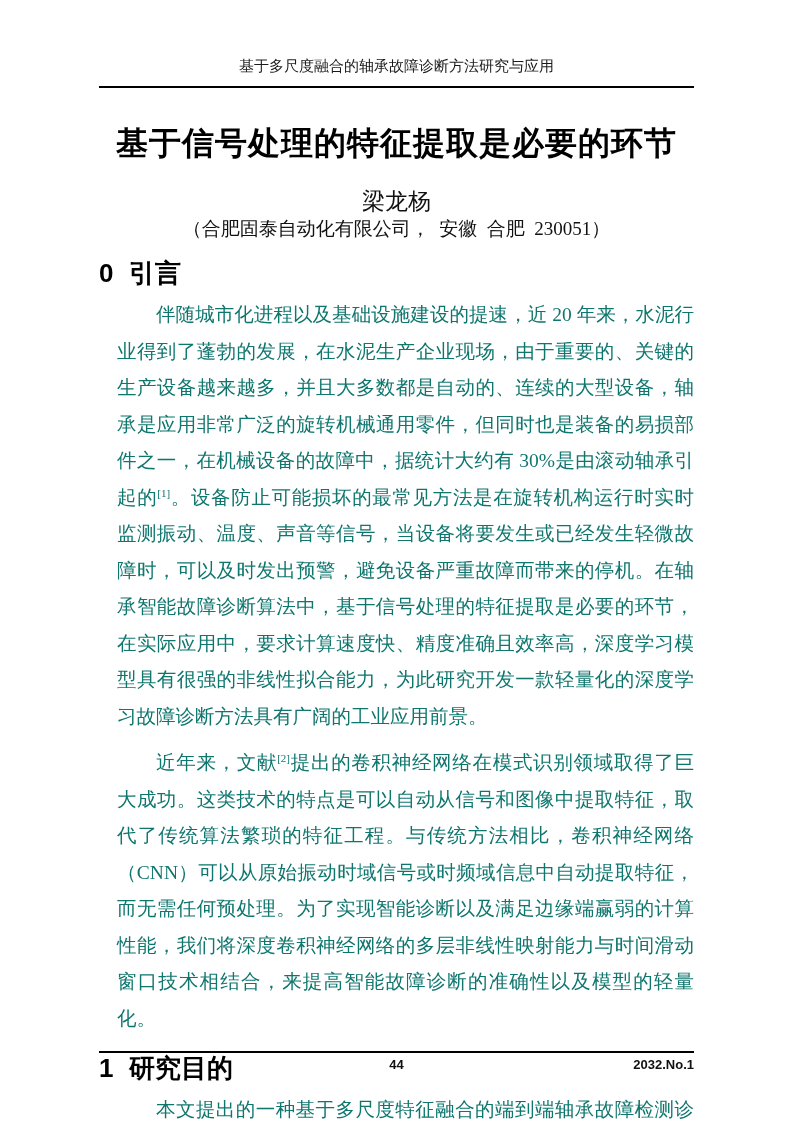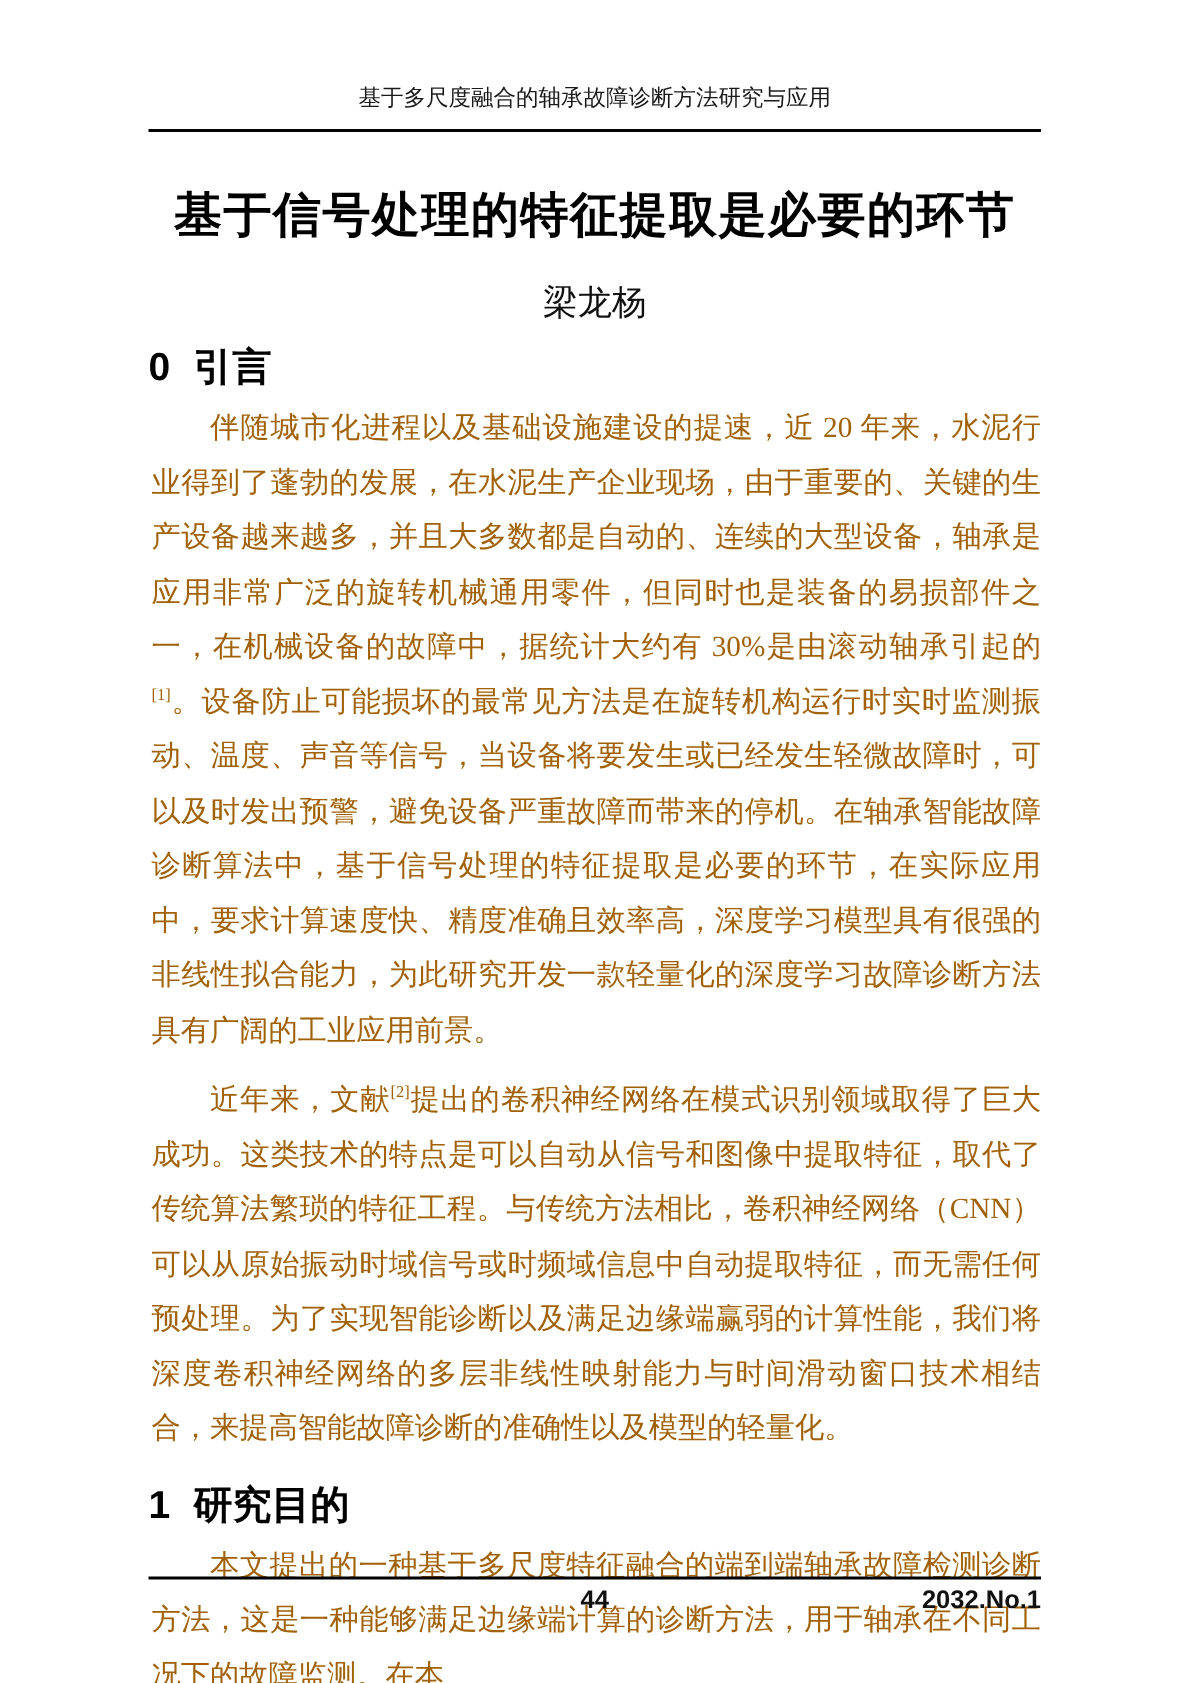--- a/index.html
+++ b/index.html
@@ -52,26 +52,26 @@
   .section-heading {
     margin-top: 17px;
     font-family: "Liberation Sans", "DejaVu Sans", sans-serif;
     font-weight: bold;
     font-size: 26px;
     line-height: 28px;
     color: #000000;
   }
   .section-heading .sec-num { display: inline-block; min-width: 30px; }
   .body-paragraph {
-    margin: 10px 0 0 2px;
+    margin: 10px 0 0 18px;
     font-size: 19.5px;
     line-height: 36.5px;
     text-align: justify;
     text-indent: 2em;
-    color: #a16207;
+    color: #0f766e;
   }
   .body-paragraph sup {
     font-size: 11px;
     line-height: 0;
     vertical-align: super;
   }
   .footer {
     position: absolute;
     left: 67px;
     right: 67px;
@@ -79,21 +79,21 @@
   }
   .footer-rule {
     height: 0;
     border-top: 2.5px solid #000000;
   }
   .footer-row {
     position: relative;
     margin-top: 4px;
     text-align: center;
     font-family: "Liberation Sans", "DejaVu Sans", sans-serif;
-    font-size: 17px;
+    font-size: 13px;
     font-weight: 600;
     color: #111111;
   }
   .footer-row .issue {
     position: absolute;
     right: 0;
     top: 0;
   }
 </style>
 </head>
@@ -104,20 +104,21 @@
   <div class="running-header">基于多尺度融合的轴承故障诊断方法研究与应用</div>
 
   <div class="header-rule"></div>
 
   <div class="article-title">
     <div>基于信号处理的特征提取是必要的环节</div>
   </div>
 
   <div class="author">梁龙杨</div>
 
+  <div class="affiliation">（合肥固泰自动化有限公司，  安徽  合肥  230051）</div>
 
   <div id="sections-root">
       <section>
         <h2 class="section-heading" style="margin-bottom: 0px;"><span class="sec-num">0</span><span>引言</span></h2>
         <p class="body-paragraph">伴随城市化进程以及基础设施建设的提速，近 20 年来，水泥行业得到了蓬勃的发展，在水泥生产企业现场，由于重要的、关键的生产设备越来越多，并且大多数都是自动的、连续的大型设备，轴承是应用非常广泛的旋转机械通用零件，但同时也是装备的易损部件之一，在机械设备的故障中，据统计大约有 30%是由滚动轴承引起的<sup>[1]</sup>。设备防止可能损坏的最常见方法是在旋转机构运行时实时监测振动、温度、声音等信号，当设备将要发生或已经发生轻微故障时，可以及时发出预警，避免设备严重故障而带来的停机。在轴承智能故障诊断算法中，基于信号处理的特征提取是必要的环节，在实际应用中，要求计算速度快、精度准确且效率高，深度学习模型具有很强的非线性拟合能力，为此研究开发一款轻量化的深度学习故障诊断方法具有广阔的工业应用前景。</p>
         <p class="body-paragraph">近年来，文献<sup>[2]</sup>提出的卷积神经网络在模式识别领域取得了巨大成功。这类技术的特点是可以自动从信号和图像中提取特征，取代了传统算法繁琐的特征工程。与传统方法相比，卷积神经网络（CNN）可以从原始振动时域信号或时频域信息中自动提取特征，而无需任何预处理。为了实现智能诊断以及满足边缘端赢弱的计算性能，我们将深度卷积神经网络的多层非线性映射能力与时间滑动窗口技术相结合，来提高智能故障诊断的准确性以及模型的轻量化。</p>
       </section>
       <section>
         <h2 class="section-heading" style="margin-bottom: 0px;"><span class="sec-num">1</span><span>研究目的</span></h2>
         <p class="body-paragraph">本文提出的一种基于多尺度特征融合的端到端轴承故障检测诊断方法，这是一种能够满足边缘端计算的诊断方法，用于轴承在不同工况下的故障监测。在本</p>

